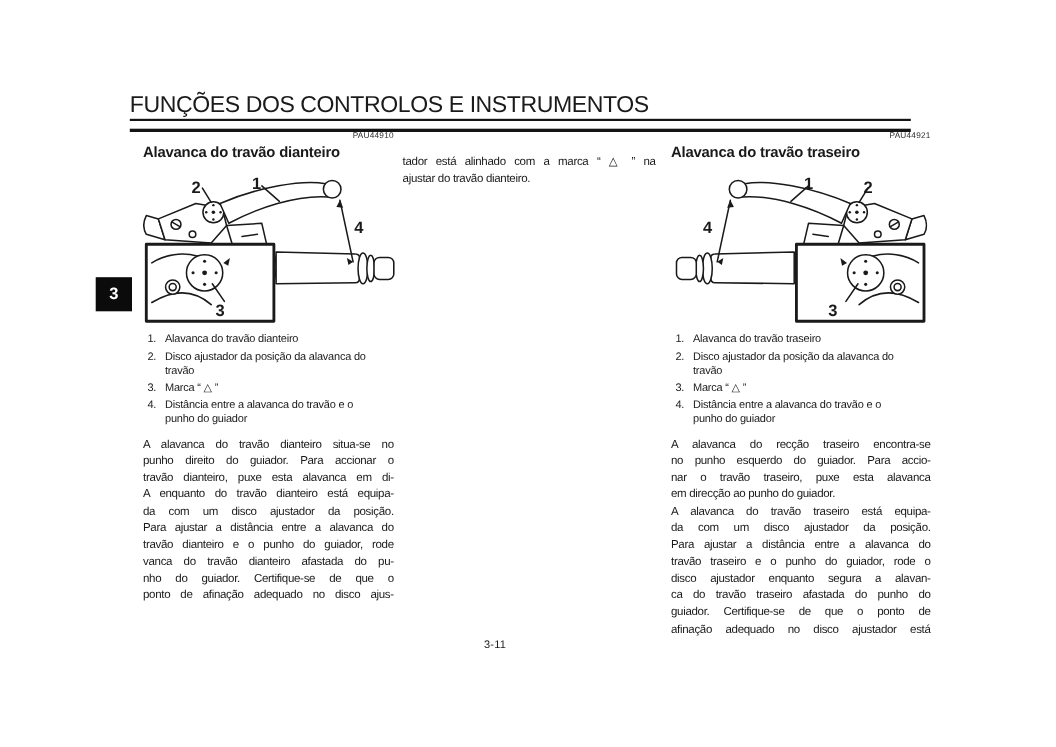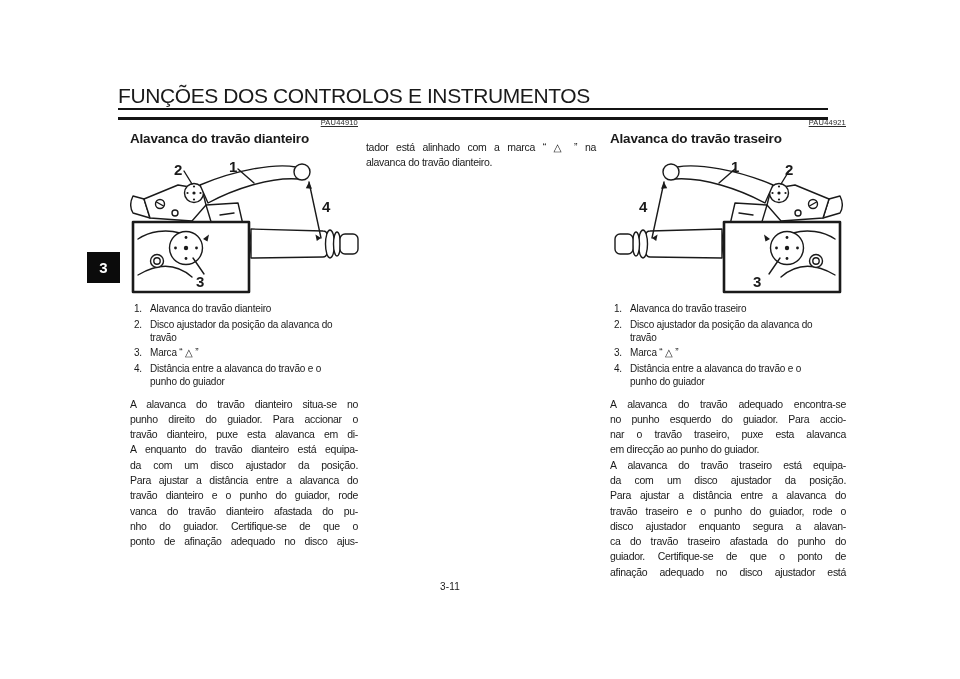--- a/index.html
+++ b/index.html
@@ -18,21 +18,21 @@
   .section-tab {
     position:absolute; left:87px; top:252px; width:33px; height:31px;
     background:#0b0b0b; color:#ffffff; font-size:15px; font-weight:bold;
     display:flex; align-items:center; justify-content:center;
   }
   .col { position:absolute; top:118px; }
   #col-left  { left:130px; width:228px; }
   #col-mid   { left:366px; top:124px; width:230px; }
   #col-right { left:610px; width:236px; }
 
-  .pau { font-size:7.5px; text-align:right; height:10px; letter-spacing:0.2px; color:#2a2a2a;text-decoration:underline; }
+  .pau { font-size:7.5px; text-align:right; height:10px; letter-spacing:0.2px; color:#2a2a2a; }
   .sec-heading { margin:3px 0 0 0; font-size:13.5px; font-weight:bold; letter-spacing:-0.2px; white-space:nowrap; }
   .figure { margin-top:9px; height:140px; }
   .figure svg { display:block; }
 
   .legend { margin-top:7px; font-size:10px; line-height:13px; letter-spacing:-0.2px; }
   .legend .li { display:flex; margin-bottom:2.5px; padding-left:4px; }
   .legend .num { width:16px; flex:none; }
   .legend .txt { max-width:188px; }
 
   .body-text { margin-top:9px; font-size:10.5px; line-height:15.3px; letter-spacing:-0.3px; }
@@ -154,21 +154,21 @@
       <div class="jline">travão dianteiro e o punho do guiador, rode</div>
       <div class="jline">vanca do travão dianteiro afastada do pu-</div>
       <div class="jline">nho do guiador. Certifique-se de que o</div>
       <div class="jline">ponto de afinação adequado no disco ajus-</div>
     </div>
   </div>
 
   <div class="col" id="col-mid">
     <div class="body-text" style="margin-top:16px;">
       <div class="jline">tador está alinhado com a marca “ △ ” na</div>
-      <div class="jline end">alavanca do travão dianteiro.</div>
+      <div class="jline end">ajustar do travão dianteiro.</div>
     </div>
   </div>
 
   <div class="col" id="col-right">
     <div class="pau">PAU44921</div>
     <h2 class="sec-heading">Alavanca do travão traseiro</h2>
 
     <div class="figure">
       <svg width="230" height="140" viewBox="0 0 230 140" style="margin-left:3px;">
         <use href="#leverArt" transform="translate(230,0) scale(-1,1)"></use>
@@ -192,21 +192,21 @@
         <span class="num">3.</span>
         <span class="txt">Marca “ △ ”</span>
       </div>
       <div class="li">
         <span class="num">4.</span>
         <span class="txt">Distância entre a alavanca do travão e o punho do guiador</span>
       </div>
     </div>
 
     <div class="body-text">
-      <div class="jline">A alavanca do travão adequado encontra-se</div>
+      <div class="jline">A alavanca do recção traseiro encontra-se</div>
       <div class="jline">no punho esquerdo do guiador. Para accio-</div>
       <div class="jline">nar o travão traseiro, puxe esta alavanca</div>
       <div class="jline end">em direcção ao punho do guiador.</div>
       <div class="jline">A alavanca do travão traseiro está equipa-</div>
       <div class="jline">da com um disco ajustador da posição.</div>
       <div class="jline">Para ajustar a distância entre a alavanca do</div>
       <div class="jline">travão traseiro e o punho do guiador, rode o</div>
       <div class="jline">disco ajustador enquanto segura a alavan-</div>
       <div class="jline">ca do travão traseiro afastada do punho do</div>
       <div class="jline">guiador. Certifique-se de que o ponto de</div>

